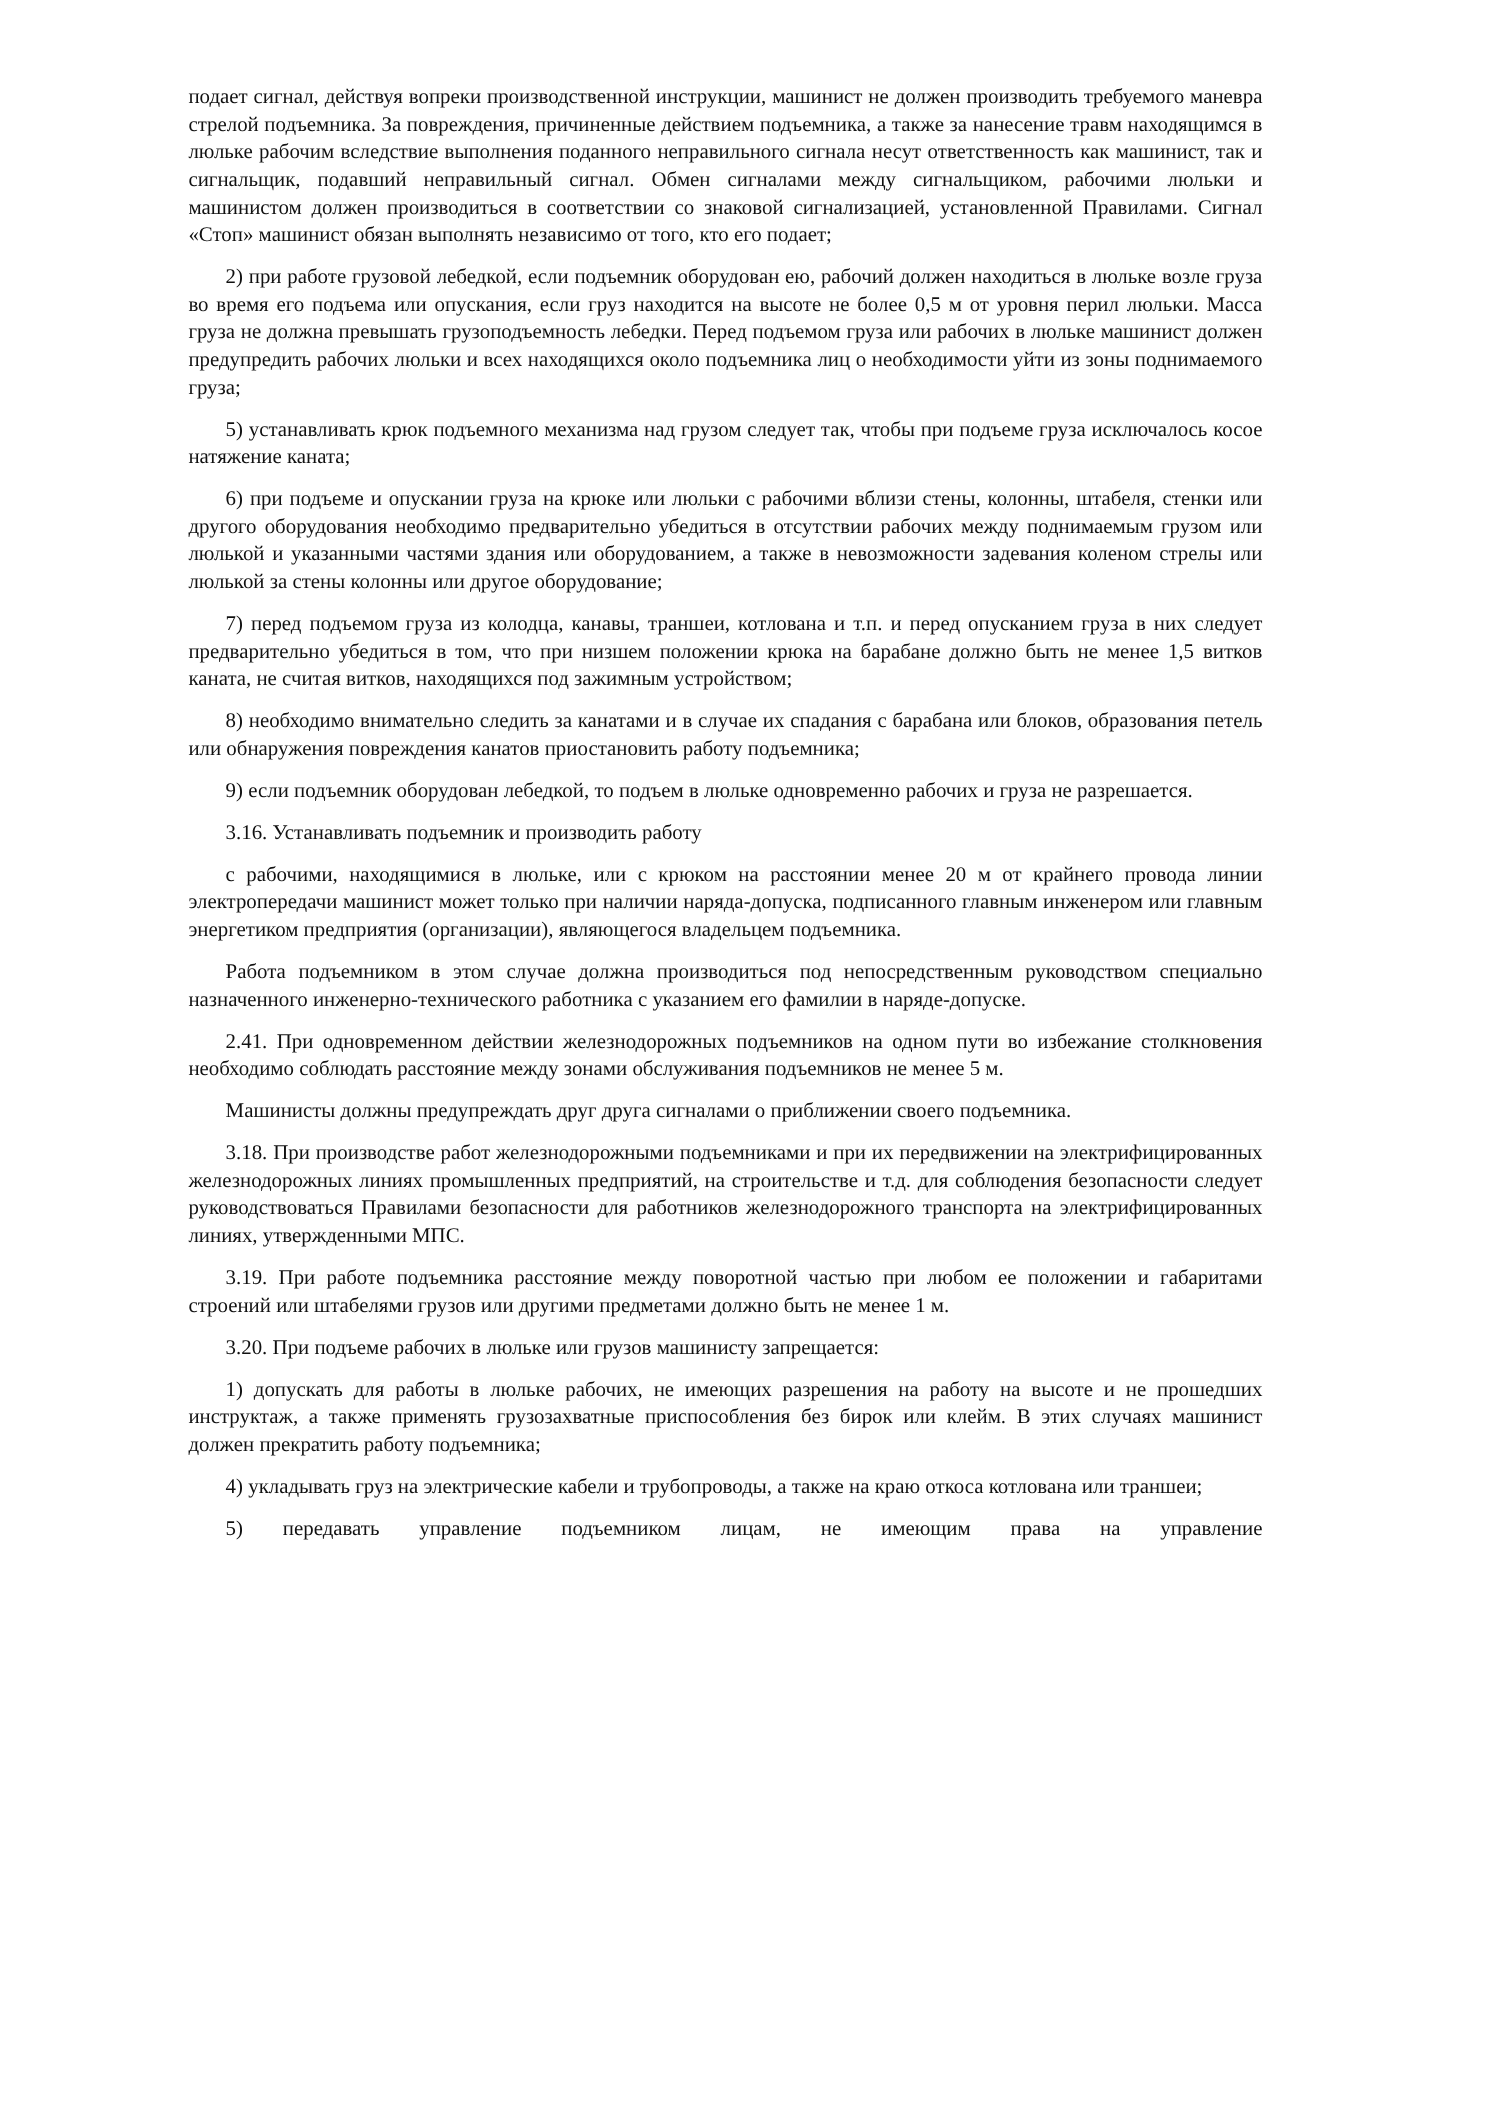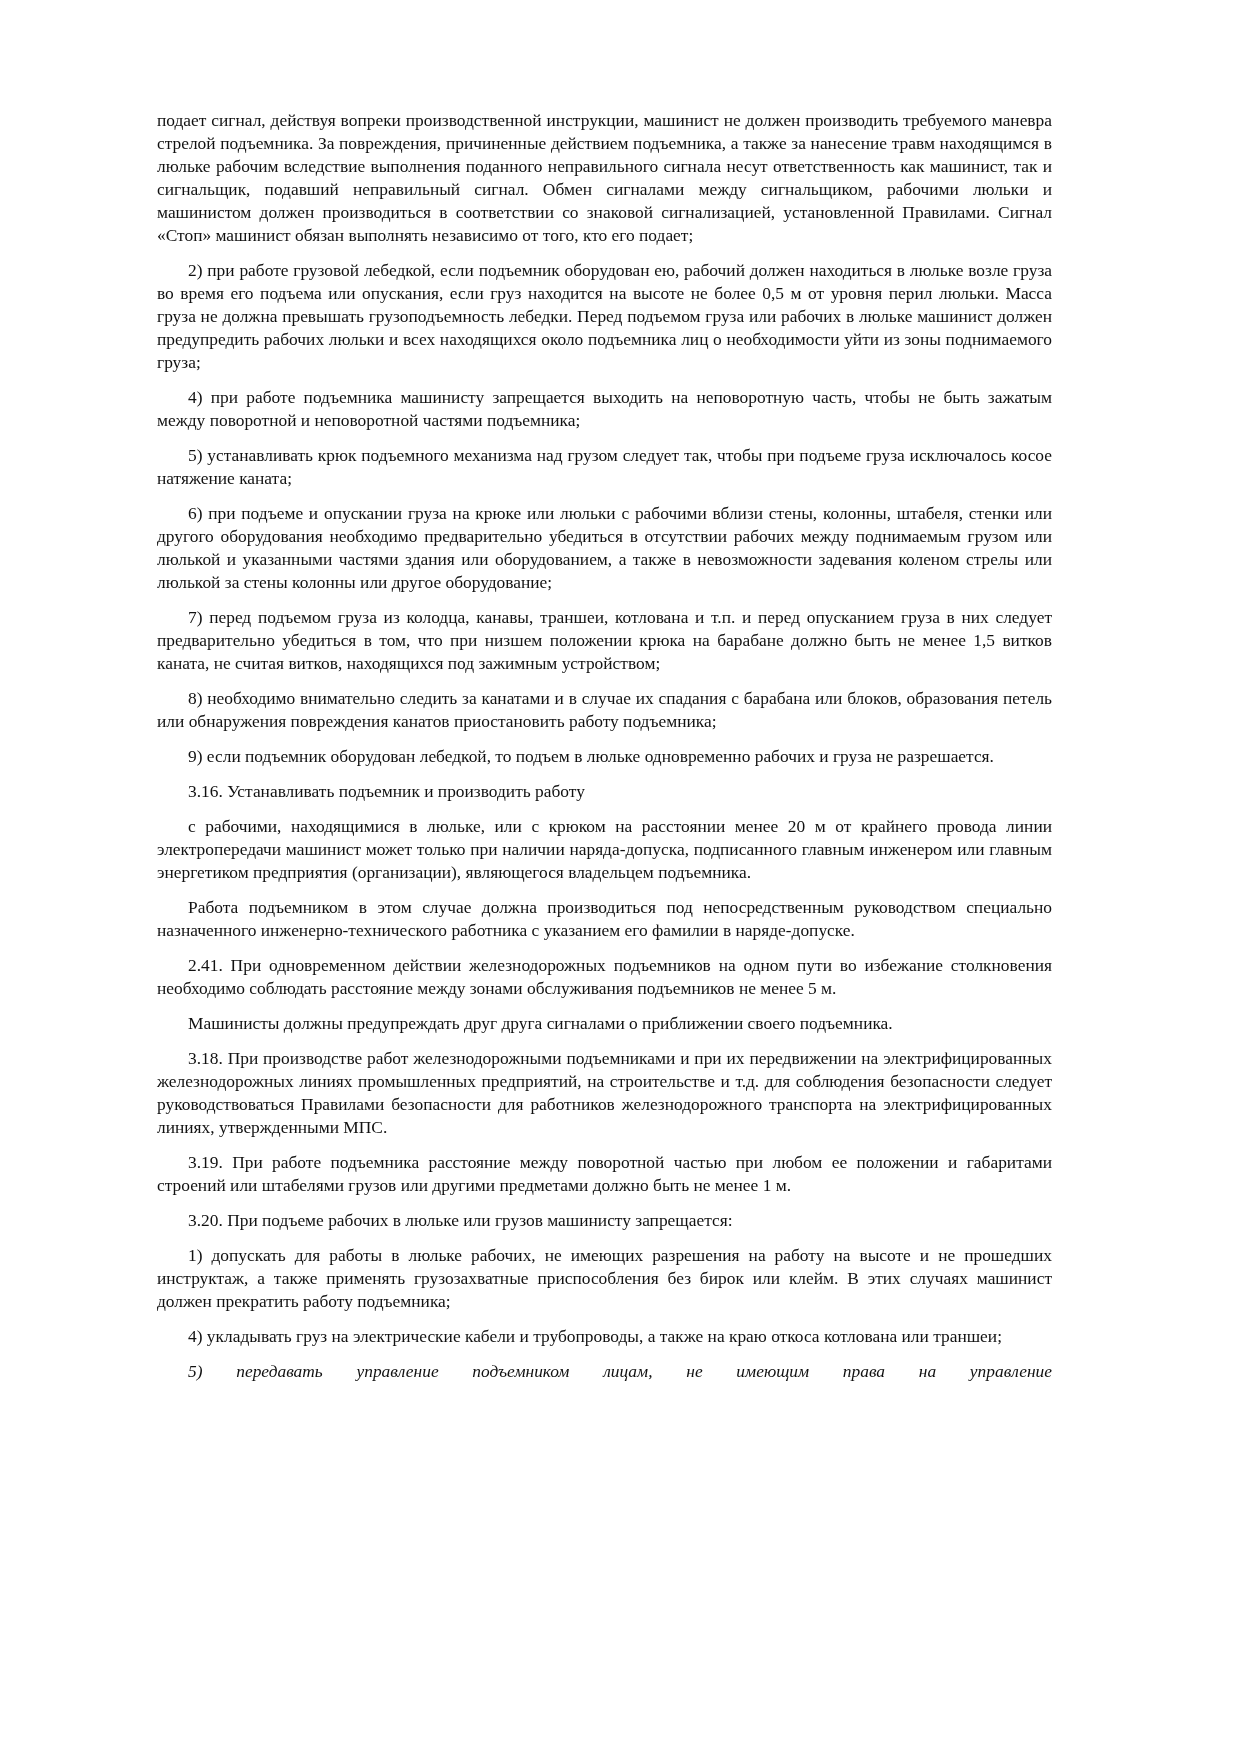--- a/index.html
+++ b/index.html
@@ -15,47 +15,45 @@
     font-family: "Liberation Serif", "DejaVu Serif", serif;
   }
   .page {
     position: absolute;
     top: 0;
     left: 0;
     width: 1240px;
     height: 1755px;
     background: #ffffff;
     box-sizing: border-box;
-    padding: 109px 188px 0 157px;
+    padding: 69px 188px 0 157px;
   }
   .para {
     margin: 0;
     padding: 0;
     font-size: 17.4px;
     line-height: 23px;
     color: #111111;
     text-align: justify;
     word-spacing: normal;
   }
   .indent {
     text-indent: 31px;
     margin-top: 12px;
   }
   .justify-last {
     text-align-last: justify;
-    font-style: italic;
   }
 </style>
 </head>
 <body>
 
 <div class="page">
   <p class="para">подает сигнал, действуя вопреки производственной инструкции, машинист не должен производить требуемого маневра стрелой подъемника. За повреждения, причиненные действием подъемника, а также за нанесение травм находящимся в люльке рабочим вследствие выполнения поданного неправильного сигнала несут ответственность как машинист, так и сигнальщик, подавший неправильный сигнал. Обмен сигналами между сигнальщиком, рабочими люльки и машинистом должен производиться в соответствии со знаковой сигнализацией, установленной Правилами. Сигнал «Стоп» машинист обязан выполнять независимо от того, кто его подает;</p>
   <p class="para indent">2) при работе грузовой лебедкой, если подъемник оборудован ею, рабочий должен находиться в люльке возле груза во время его подъема или опускания, если груз находится на высоте не более 0,5 м от уровня перил люльки. Масса груза не должна превышать грузоподъемность лебедки. Перед подъемом груза или рабочих в люльке машинист должен предупредить рабочих люльки и всех находящихся около подъемника лиц о необходимости уйти из зоны поднимаемого груза;</p>
-  <p class="para indent">4) при работе подъемника машинисту запрещается выходить на неповоротную часть, чтобы не быть зажатым между поворотной и неповоротной частями подъемника;</p>
   <p class="para indent">5) устанавливать крюк подъемного механизма над грузом следует так, чтобы при подъеме груза исключалось косое натяжение каната;</p>
   <p class="para indent">6) при подъеме и опускании груза на крюке или люльки с рабочими вблизи стены, колонны, штабеля, стенки или другого оборудования необходимо предварительно убедиться в отсутствии рабочих между поднимаемым грузом или люлькой и указанными частями здания или оборудованием, а также в невозможности задевания коленом стрелы или люлькой за стены колонны или другое оборудование;</p>
   <p class="para indent">7) перед подъемом груза из колодца, канавы, траншеи, котлована и т.п. и перед опусканием груза в них следует предварительно убедиться в том, что при низшем положении крюка на барабане должно быть не менее 1,5 витков каната, не считая витков, находящихся под зажимным устройством;</p>
   <p class="para indent">8) необходимо внимательно следить за канатами и в случае их спадания с барабана или блоков, образования петель или обнаружения повреждения канатов приостановить работу подъемника;</p>
   <p class="para indent">9) если подъемник оборудован лебедкой, то подъем в люльке одновременно рабочих и груза не разрешается.</p>
   <p class="para indent">3.16. Устанавливать подъемник и производить работу</p>
   <p class="para indent">с рабочими, находящимися в люльке, или с крюком на расстоянии менее 20 м от крайнего провода линии электропередачи машинист может только при наличии наряда-допуска, подписанного главным инженером или главным энергетиком предприятия (организации), являющегося владельцем подъемника.</p>
   <p class="para indent">Работа подъемником в этом случае должна производиться под непосредственным руководством специально назначенного инженерно-технического работника с указанием его фамилии в наряде-допуске.</p>
   <p class="para indent">2.41. При одновременном действии железнодорожных подъемников на одном пути во избежание столкновения необходимо соблюдать расстояние между зонами обслуживания подъемников не менее 5 м.</p>
   <p class="para indent">Машинисты должны предупреждать друг друга сигналами о приближении своего подъемника.</p>

